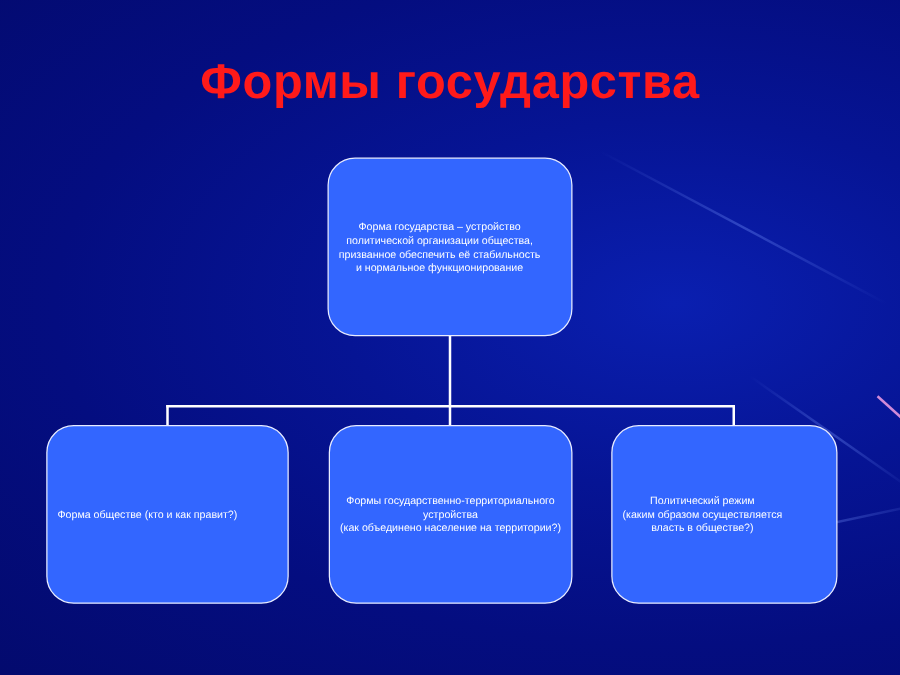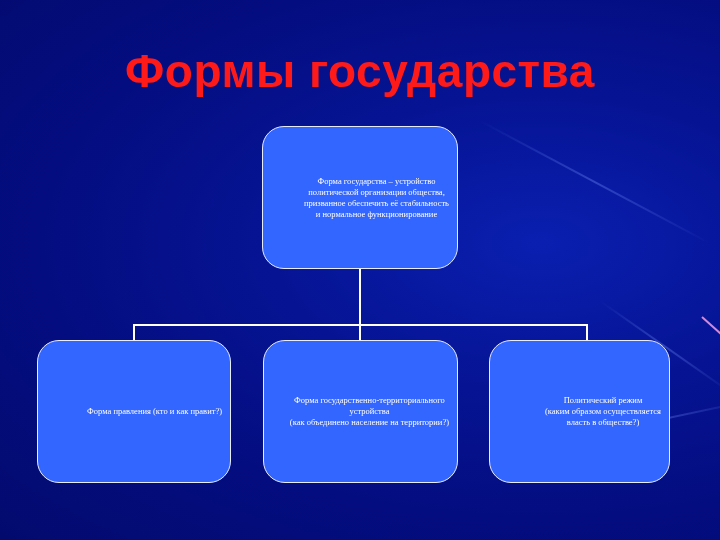--- a/index.html
+++ b/index.html
@@ -7,27 +7,27 @@
       width: 720px; height: 540px; overflow: hidden; position: relative;
       background: radial-gradient(ellipse at 75% 45%, #0a1fb0 0%, #061494 35%, #040d80 65%, #030a6e 100%);
       font-family: "Liberation Sans", sans-serif;
     }
     .streak {
       position: absolute; height: 2px; transform-origin: left center;
       background: linear-gradient(90deg, rgba(90,120,255,0), rgba(120,150,255,0.35), rgba(90,120,255,0));
     }
     .title {
       position: absolute; left: 0; top: 44px; width: 720px; text-align: center;
-      color: #ff1a1a; font-weight: bold; font-size: 46px; letter-spacing: 0.5px;
+      color: #ff1a1a; font-weight: bold; font-size: 39px; letter-spacing: 0.5px;
     }
     .box {
       position: absolute; background: #3366ff;
       border: 1.5px solid #e8ecff; border-radius: 22px; box-sizing: border-box;
-      display: flex; align-items: center; justify-content: flex-end; text-align: center;
-      color: #ffffff; font-size: 8.5px; line-height: 11px; padding: 0 8px; font-family: Liberation Serif, serif;
+      display: flex; align-items: center; justify-content: flex-start; text-align: center;
+      color: #ffffff; font-size: 8.5px; line-height: 11px; padding: 0 8px;
     }
     .box span { white-space: pre-line; }
     .line { position: absolute; background: #ffffff; }
     .accent {
       position: absolute; left: 702px; top: 316px; width: 26px; height: 2px;
       background: #d08ad8; transform: rotate(42deg); transform-origin: left center;
     }
   </style>
 </head>
 <body>
@@ -45,24 +45,24 @@
 <div class="line" style="left:586px; top:324px; width:2px; height:17px;"></div>
 
 <div class="box" style="left:262px; top:126px; width:196px; height:143px;">
   <span>Форма государства – устройство
 политической организации общества,
 призванное обеспечить её стабильность
 и нормальное функционирование</span>
 </div>
 
 <div class="box" style="left:37px; top:340px; width:194px; height:143px;">
-  <span>Форма правления (кто и как правит?)</span>
+  <span>Форма обществе (кто и как правит?)</span>
 </div>
 <div class="box" style="left:263px; top:340px; width:195px; height:143px;">
-  <span>Форма государственно-территориального
+  <span>Формы государственно-территориального
 устройства
 (как объединено население на территории?)</span>
 </div>
 <div class="box" style="left:489px; top:340px; width:181px; height:143px;">
   <span>Политический режим
 (каким образом осуществляется
 власть в обществе?)</span>
 </div>
 
 </body></html>

